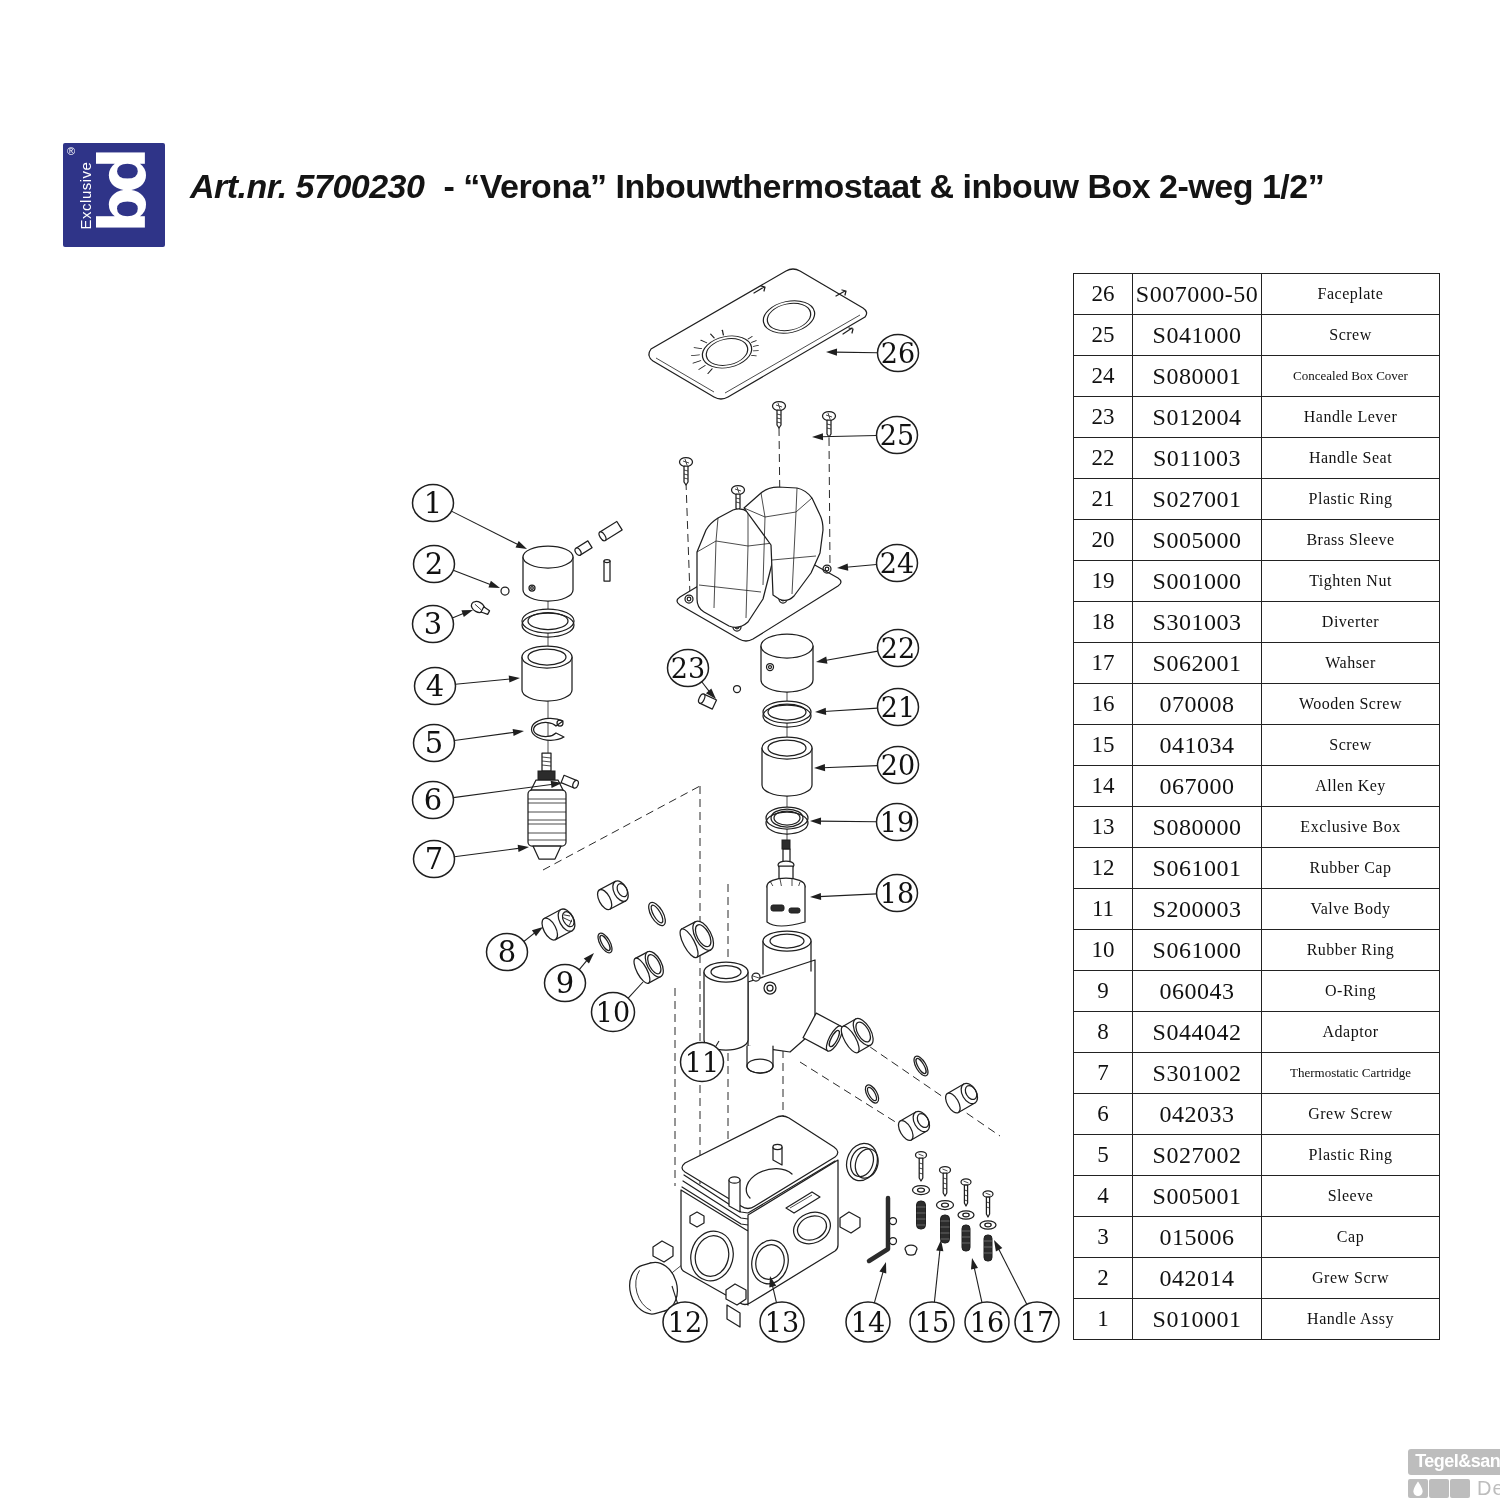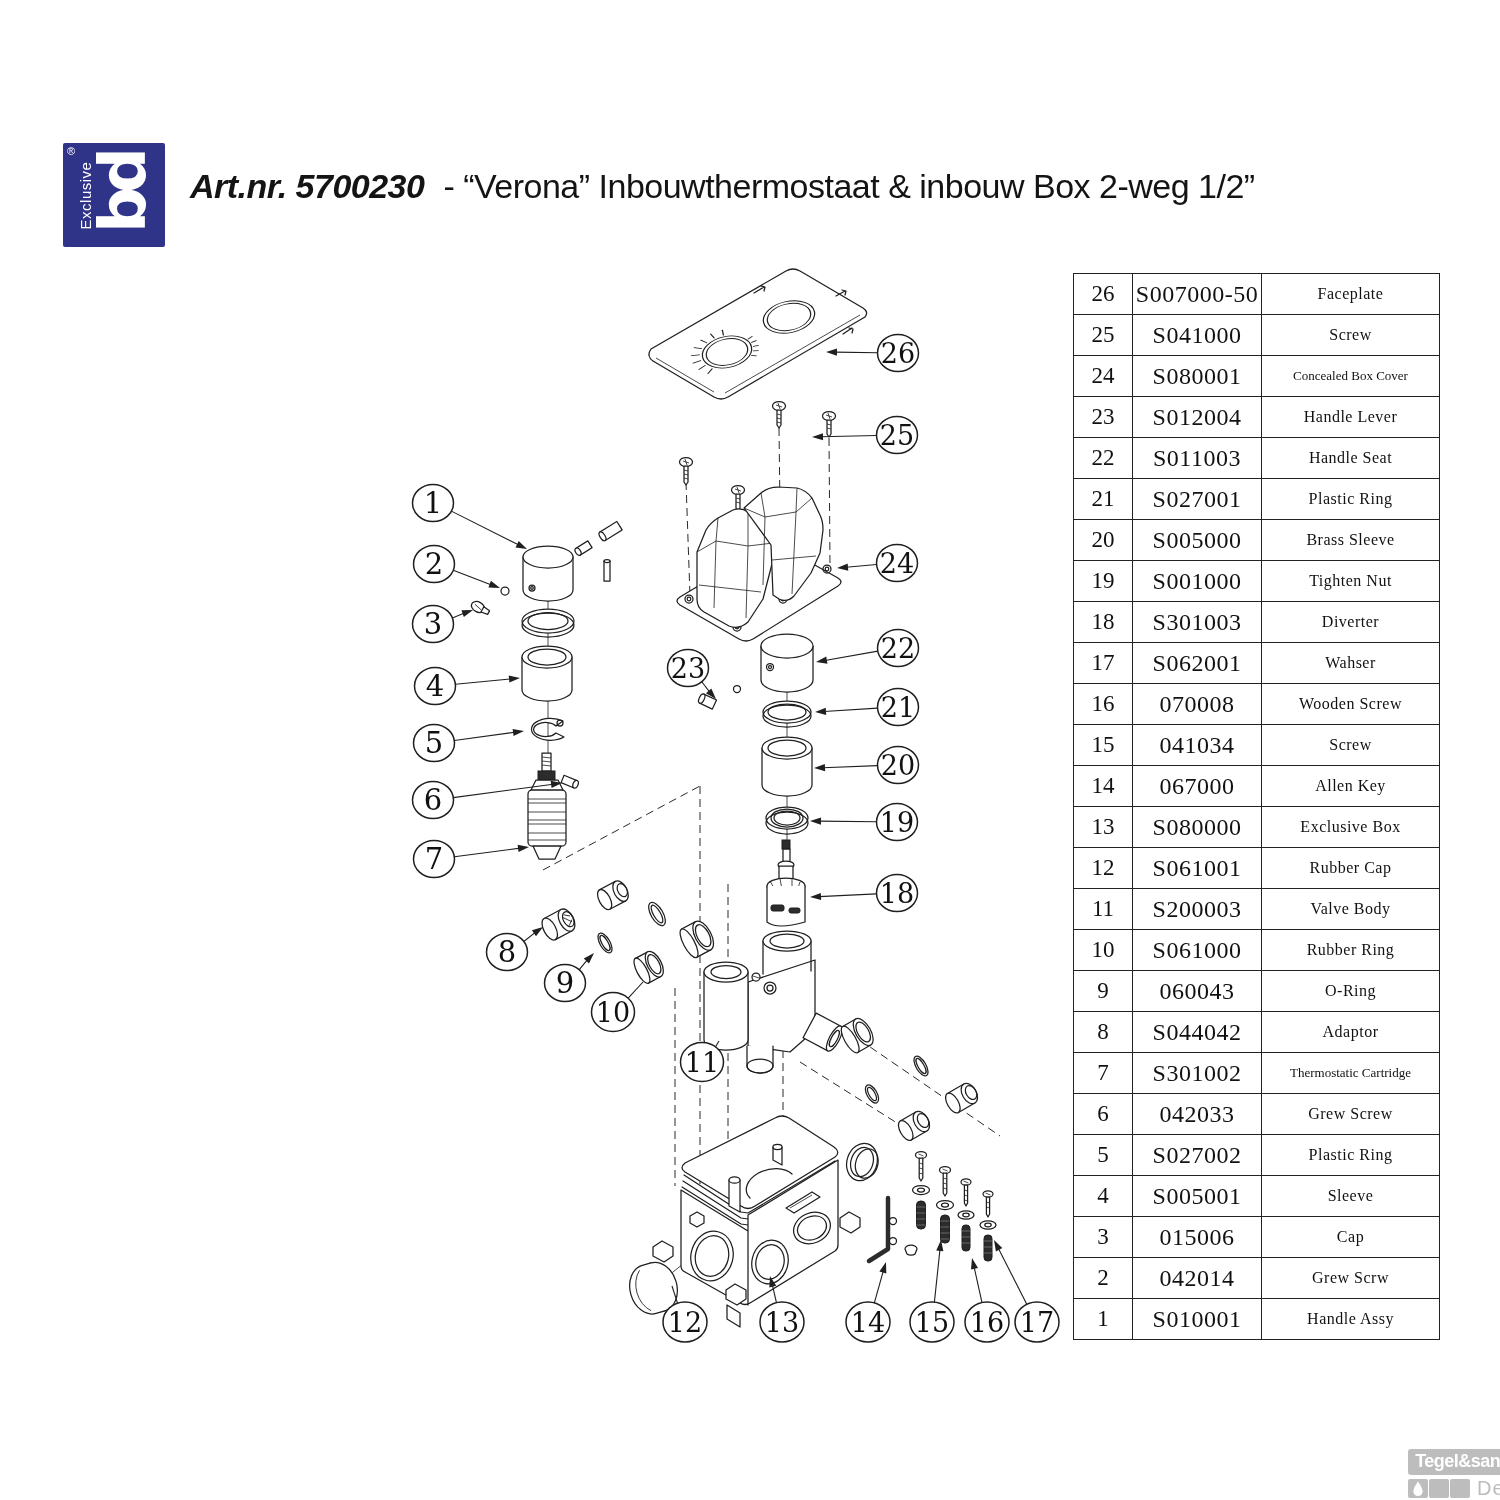--- a/index.html
+++ b/index.html
@@ -10,21 +10,21 @@
   .logo-reg{position:absolute;top:2px;left:4px;color:#fff;font-size:11px;}
   .logo-exclusive{position:absolute;left:-26px;top:44px;width:96px;text-align:center;
       transform:rotate(-90deg);color:#fff;font-size:15px;letter-spacing:.5px;
       font-family:"Liberation Sans",sans-serif;}
   .logo-bd{position:absolute;left:16px;top:6px;width:88px;height:88px;line-height:88px;text-align:center;
       transform:rotate(-90deg);color:#fff;font-weight:bold;font-size:64px;letter-spacing:-6px;
       font-family:"DejaVu Sans",sans-serif;}
   .titleline{position:absolute;left:190px;top:167px;white-space:nowrap;color:#141414;
       font-size:34px;letter-spacing:-.5px;}
   .titleline .b{font-weight:bold;font-style:italic;}
-  .titleline .rest{font-weight:normal;margin-left:10px;}
+  .titleline .rest{font-weight:bold;margin-left:10px;}
   
   .parts-table{position:absolute;left:1073px;top:273px;width:366px;border-top:1px solid #222;
       border-left:1px solid #222;font-family:"Liberation Serif",serif;color:#111;}
   .pt-row{display:grid;grid-template-columns:59px 129px 178px;height:41px;}
   .pt-cell{border-right:1px solid #222;border-bottom:1px solid #222;display:flex;
       align-items:center;justify-content:center;overflow:hidden;white-space:nowrap;}
   .pt-no{font-size:23px;}
   .pt-code{font-size:24px;letter-spacing:.5px;}
   .pt-name{font-size:16px;letter-spacing:.5px;}
   .pt-name.small{font-size:13px;letter-spacing:0;}

